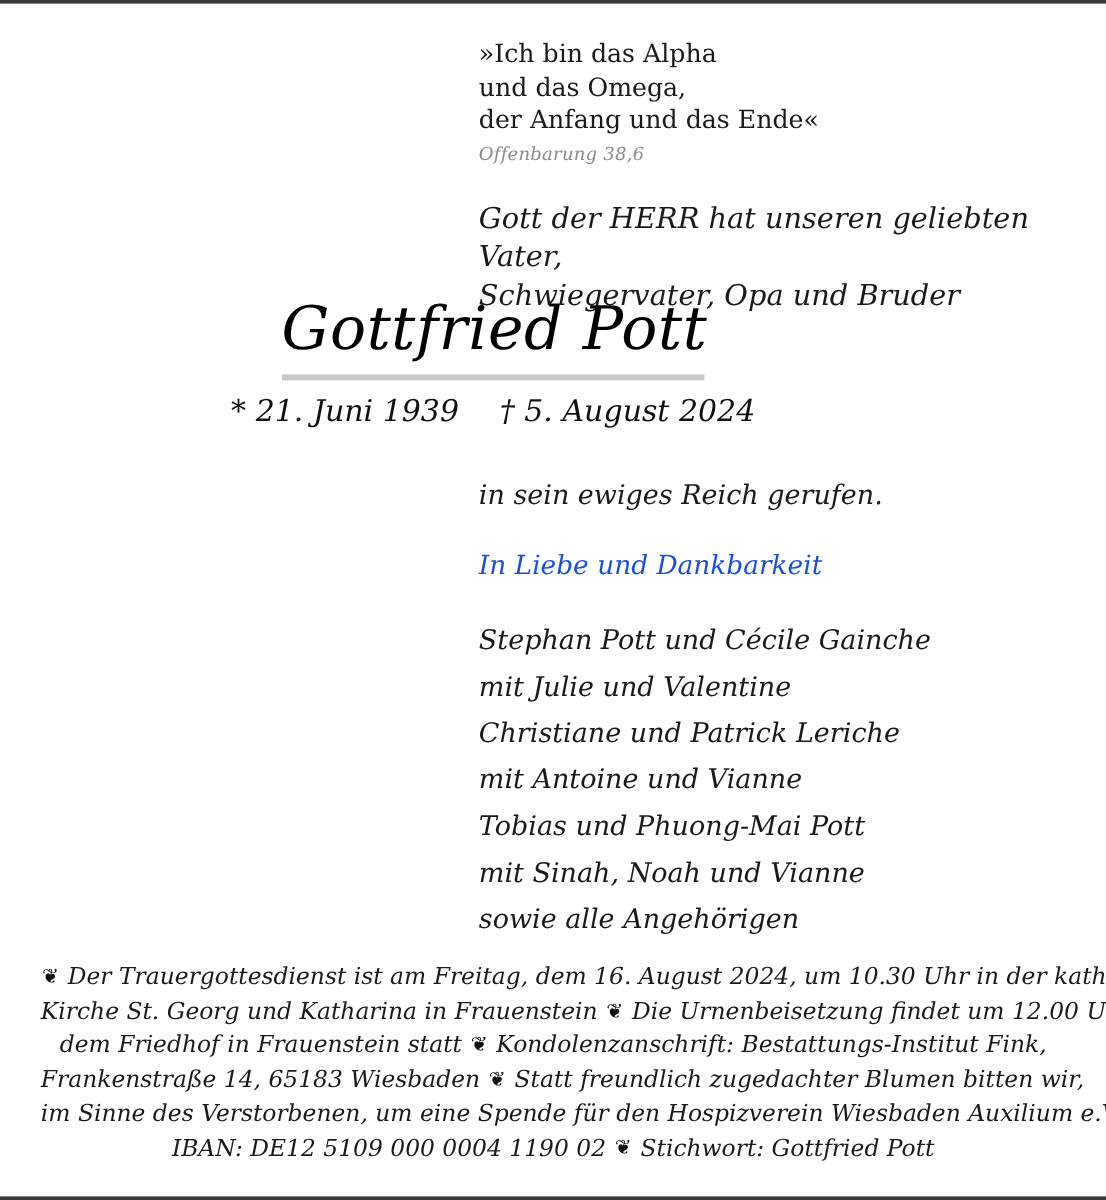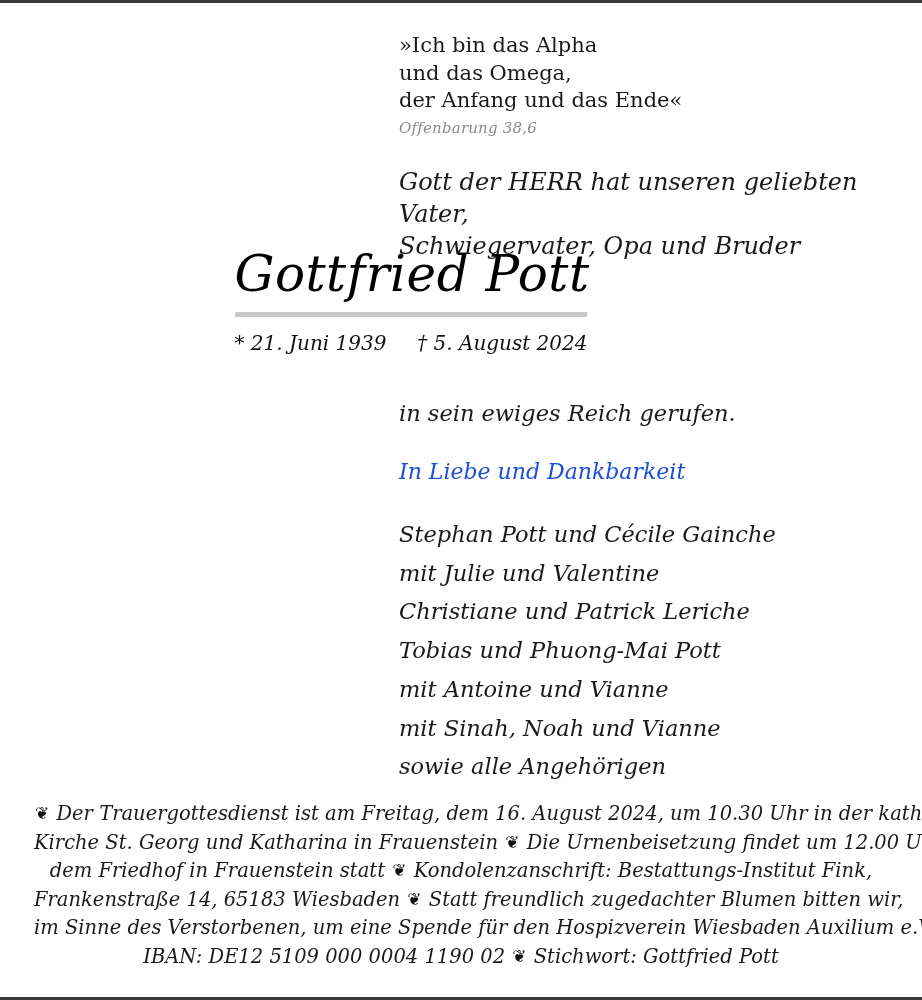--- a/index.html
+++ b/index.html
@@ -76,21 +76,21 @@
   }
   .name-rule {
     width: 352px;
     height: 5px;
     background: #c9c9c9;
     margin: 10px auto 0 auto;
   }
   .dates {
     margin-top: 12px;
     font-style: italic;
-    font-size: 20px;
+    font-size: 25px;
     line-height: 28px;
     color: #111111;
   }
   .dates .date-sep {
     display: inline-block;
     width: 18px;
   }
 
   
   .lower {
@@ -174,22 +174,22 @@
     </div>
   </div>
 
   <div class="lower">
     <div class="called">in sein ewiges Reich gerufen.</div>
     <div class="dedication">In Liebe und Dankbarkeit</div>
     <div class="mourners" id="mourners-list">
         <div class="mourner-line">Stephan Pott und Cécile Gainche</div>
         <div class="mourner-line">mit Julie und Valentine</div>
         <div class="mourner-line">Christiane und Patrick Leriche</div>
+        <div class="mourner-line">mit Antoine und Vianne</div>
         <div class="mourner-line">Tobias und Phuong-Mai Pott</div>
-        <div class="mourner-line">mit Antoine und Vianne</div>
         <div class="mourner-line">mit Sinah, Noah und Vianne</div>
         <div class="mourner-line">sowie alle Angehörigen</div>
       </div>
   </div>
 
   <div class="footer" id="footer-block">
       <div class="footer-line"><span class="ornament">❦</span><span> Der Trauergottesdienst ist am Freitag, dem 16. August 2024, um 10.30 Uhr in der katholischen</span></div>
       <div class="footer-line"><span>Kirche St. Georg und Katharina in Frauenstein </span><span class="ornament">❦</span><span> Die Urnenbeisetzung findet um 12.00 Uhr auf</span></div>
       <div class="footer-line"><span>dem Friedhof in Frauenstein statt </span><span class="ornament">❦</span><span> Kondolenzanschrift: Bestattungs-Institut Fink,</span></div>
       <div class="footer-line"><span>Frankenstraße 14, 65183 Wiesbaden </span><span class="ornament">❦</span><span> Statt freundlich zugedachter Blumen bitten wir,</span></div>

